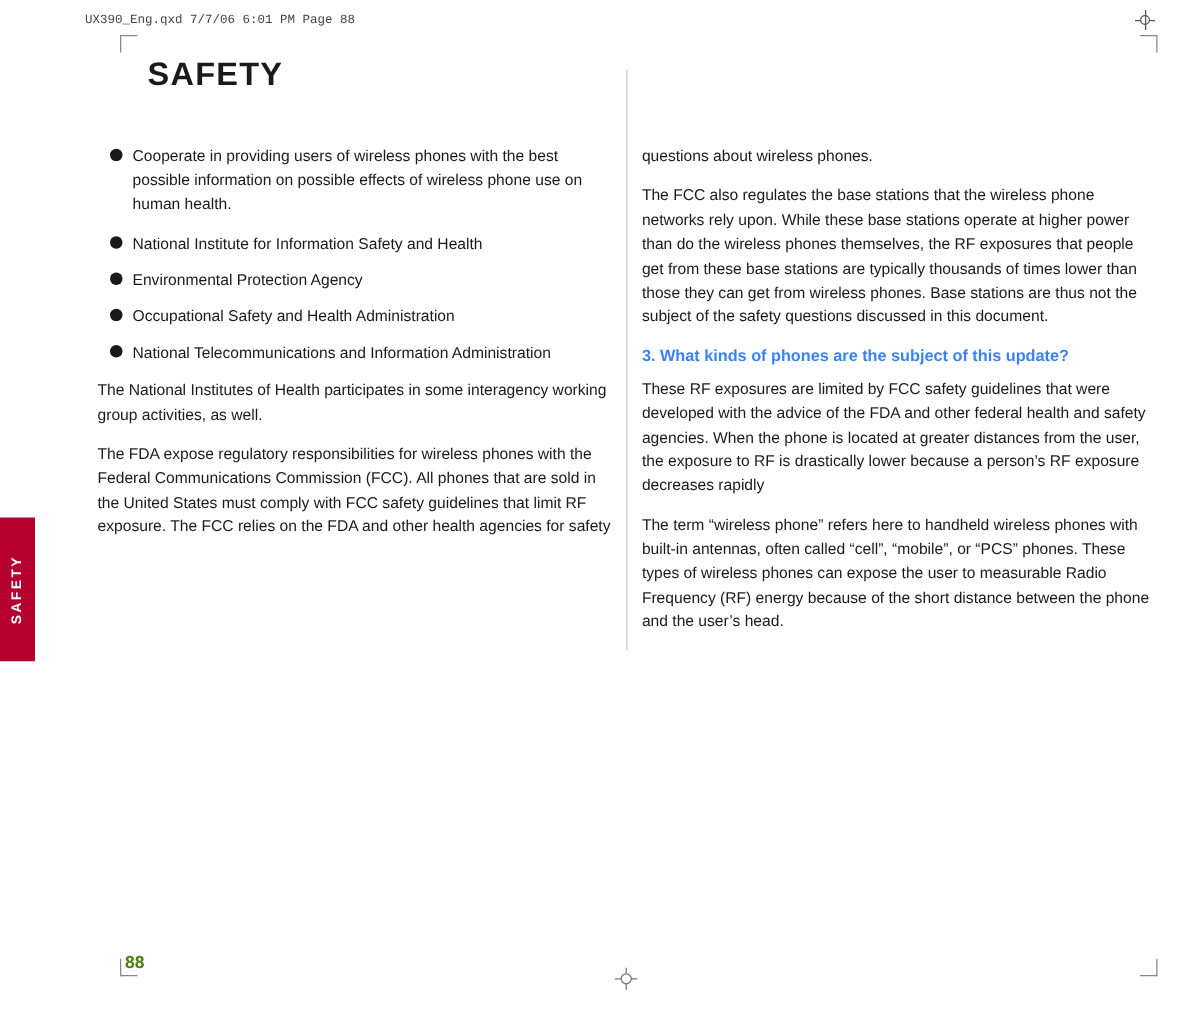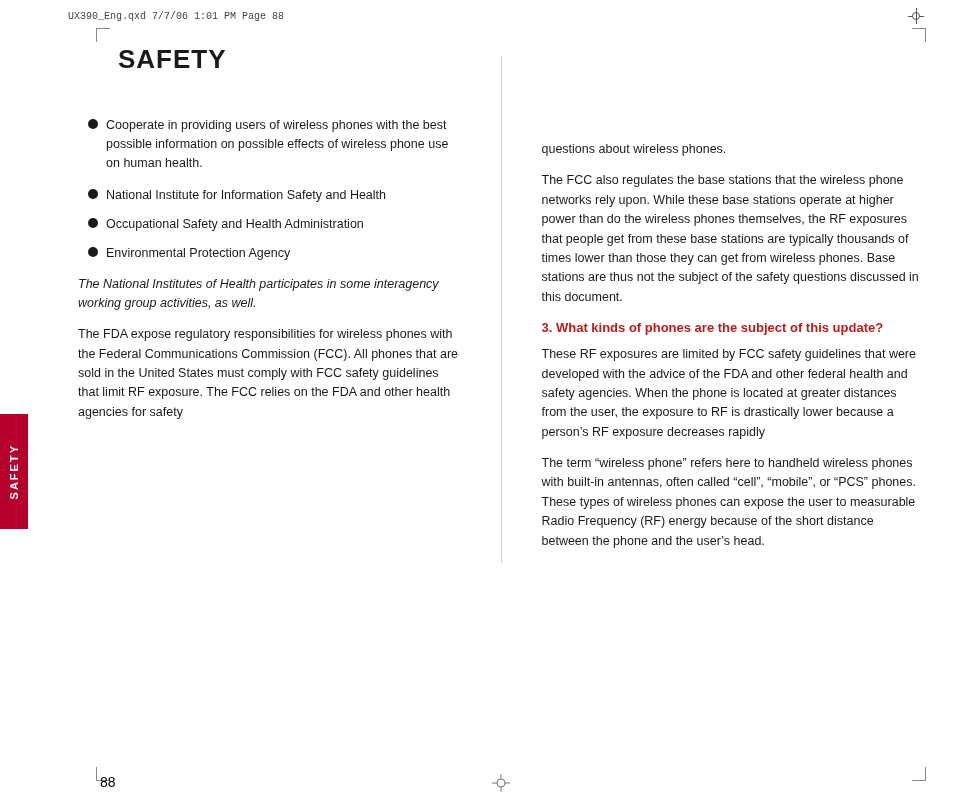--- a/index.html
+++ b/index.html
@@ -53,25 +53,25 @@
       font-weight: bold;
       writing-mode: vertical-rl;
       text-orientation: mixed;
       transform: rotate(180deg);
       letter-spacing: 2px;
     }
 
     
     .page-number {
       position: absolute;
-      bottom: 19px;
+      bottom: 32px;
       left: 52px;
       font-size: 14px;
-      font-weight: normal;
-      color: #000000;
+      font-weight: bold;
+      color: #4d7c0f;
     }
 
     
     .main-content {
       flex: 1;
       padding: 20px 30px 20px 20px;
       position: relative;
     }
 
     
@@ -164,21 +164,21 @@
       bottom: 28px;
       right: 28px;
       border-bottom: 1px solid #888;
       border-right: 1px solid #888;
     }
 
     
     .content-inner {
       margin-top: 36px;
       display: flex;
-      gap: 36px;
+      gap: 8px;
     }
 
     .left-column {
       flex: 1;
       padding-left: 10px;
     }
 
     .right-column {
       flex: 1;
     }
@@ -222,21 +222,21 @@
     .paragraph {
       font-size: 12.5px;
       line-height: 1.55;
       color: #1a1a1a;
       margin-bottom: 12px;
     }
 
     .section-heading {
       font-size: 13px;
       font-weight: bold;
-      color: #b91c1c;
+      color: #3b82f6;
       margin-bottom: 8px;
       line-height: 1.4;
     }
 
     
     .divider-line {
       width: 1px;
       background: #ccc;
       flex-shrink: 0;
       margin: 0 4px;
@@ -262,21 +262,21 @@
 
   <div class="left-sidebar">
     <div class="safety-tab">
       <span class="safety-tab-text">SAFETY</span>
     </div>
   </div>
 
   <div class="main-content">
 
     <div class="printer-header">
-      <span class="printer-header-text">UX390_Eng.qxd  7/7/06  1:01 PM  Page 88</span>
+      <span class="printer-header-text">UX390_Eng.qxd  7/7/06  6:01 PM  Page 88</span>
       <div style="display:flex;align-items:center;gap:4px;">
         <div class="crosshair">
           <div class="crosshair-circle"></div>
         </div>
       </div>
     </div>
 
     <div class="trim-mark-tl"></div>
     <div class="trim-mark-tr"></div>
     <div class="trim-mark-bl"></div>
@@ -295,39 +295,43 @@
           </div>
 
 
           <div class="bullet-item">
             <div class="bullet-dot"></div>
             <span class="bullet-text">National Institute for Information Safety and Health</span>
           </div>
 
           <div class="bullet-item">
             <div class="bullet-dot"></div>
+            <span class="bullet-text">Environmental Protection Agency</span>
+          </div>
+
+          <div class="bullet-item">
+            <div class="bullet-dot"></div>
             <span class="bullet-text">Occupational Safety and Health Administration</span>
           </div>
 
           <div class="bullet-item">
             <div class="bullet-dot"></div>
-            <span class="bullet-text">Environmental Protection Agency</span>
-          </div>
-
-
-          <p class="paragraph" style="margin-top:12px;font-style:italic;">The National Institutes of Health participates in some interagency working group activities, as well.</p>
+            <span class="bullet-text">National Telecommunications and Information Administration</span>
+          </div>
+
+          <p class="paragraph" style="margin-top:12px;">The National Institutes of Health participates in some interagency working group activities, as well.</p>
 
           <p class="paragraph">The FDA expose regulatory responsibilities for wireless phones with the Federal Communications Commission (FCC). All phones that are sold in the United States must comply with FCC safety guidelines that limit RF exposure. The FCC relies on the FDA and other health agencies for safety</p>
         </div>
       </div>
 
       <div class="divider-line"></div>
 
       <div class="right-column">
-        <div style="margin-top: 84px;">
+        <div style="margin-top: 60px;">
 
           <p class="paragraph">questions about wireless phones.</p>
 
           <p class="paragraph">The FCC also regulates the base stations that the wireless phone networks rely upon. While these base stations operate at higher power than do the wireless phones themselves, the RF exposures that people get from these base stations are typically thousands of times lower than those they can get from wireless phones. Base stations are thus not the subject of the safety questions discussed in this document.</p>
 
           <p class="section-heading">3. What kinds of phones are the subject of this update?</p>
 
           <p class="paragraph">These RF exposures are limited by FCC safety guidelines that were developed with the advice of the FDA and other federal health and safety agencies. When the phone is located at greater distances from the user, the exposure to RF is drastically lower because a person’s RF exposure decreases rapidly</p>
 
           <p class="paragraph">The term “wireless phone” refers here to handheld wireless phones with built-in antennas, often called “cell”, “mobile”, or “PCS” phones. These types of wireless phones can expose the user to measurable Radio Frequency (RF) energy because of the short distance between the phone and the user’s head.</p>

